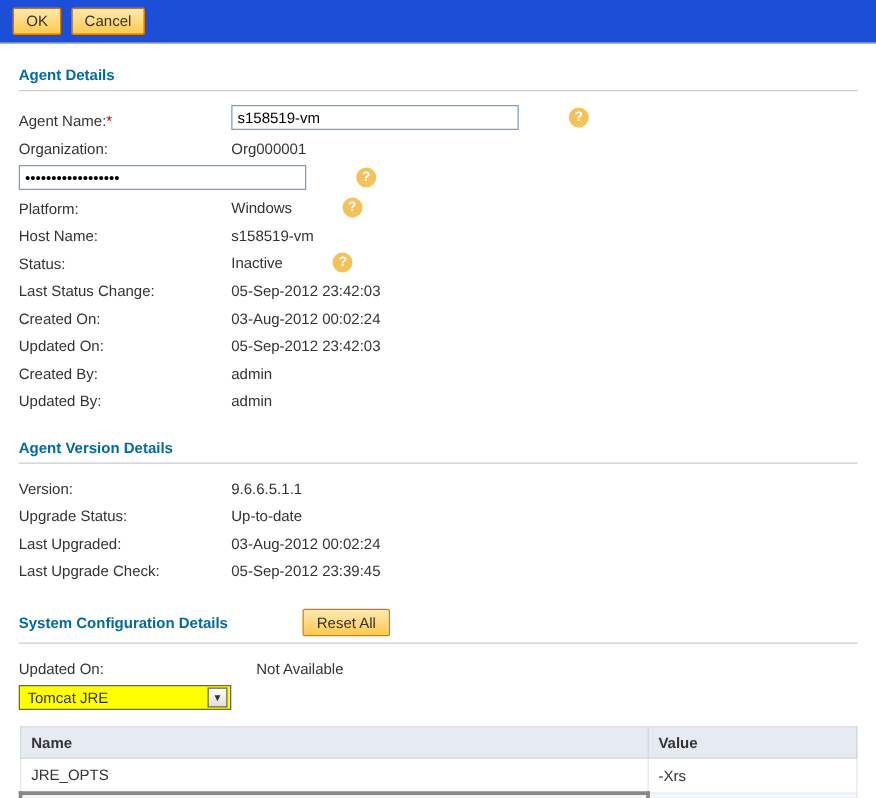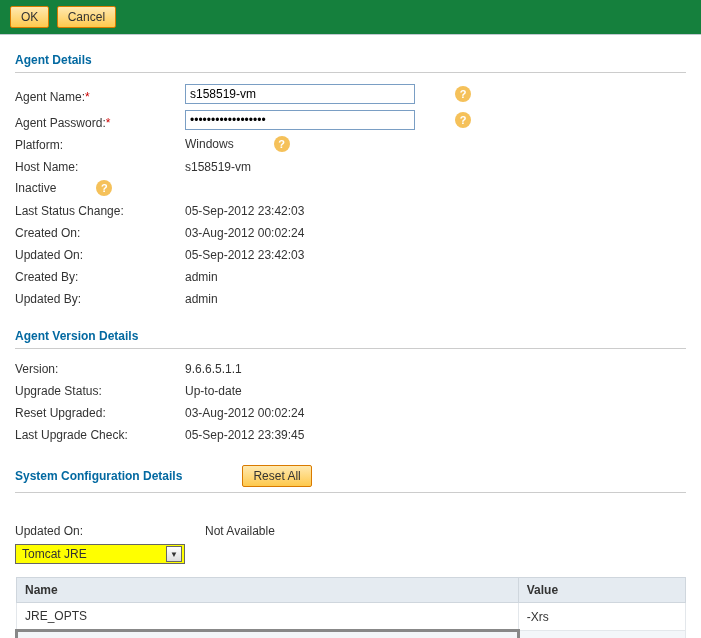--- a/index.html
+++ b/index.html
@@ -4,21 +4,21 @@
   <style>
     * { box-sizing: border-box; }
     body {
       margin: 0;
       font-family: Arial, Helvetica, sans-serif;
       font-size: 12px;
       color: #333;
       background: #fff;
     }
     .toolbar {
-      background: #15803d;
+      background: #1d4ed8;
       padding: 6px 10px;
       border-bottom: 1px solid #c0c8d0;
     }
     .btn {
       display: inline-block;
       padding: 3px 10px;
       border: 1px solid #d97a00;
       background: linear-gradient(#ffe9b0, #fec94d);
       color: #333;
       font-size: 12px;
@@ -73,21 +73,21 @@
       font-weight: bold;
       font-size: 11px;
       margin-left: 8px;
       cursor: pointer;
     }
     .section-head-row {
       display: flex;
       align-items: center;
       border-bottom: 1px solid #ccc;
       padding: 8px 0 5px 0;
-      margin-bottom: 26px;
+      margin-bottom: 8px;
     }
     .section-head-row .section-title {
       border: none;
       margin: 0;
       padding: 0;
       margin-right: 60px;
     }
     .select-highlight {
       background: #ffff00;
       border: 1px solid #666;
@@ -149,43 +149,47 @@
   <div class="section-title">Agent Details</div>
 
   <div class="field-row">
     <div class="field-label"><span>Agent Name:</span><span class="req">*</span></div>
     <div class="field-value">
       <input class="text-input" type="text" value="s158519-vm" style="">
       <span class="help-icon">?</span>
     </div>
   </div>
 
-
-  <div class="field-row">
-    <div class="field-label"><span>Agent Password:</span><span class="req">*</span></div>
+  <div class="field-row">
+    <div class="field-label">Organization:</div>
+    <div class="field-value">Org000001</div>
+  </div>
+
+  <div class="field-row">
     <div class="field-value">
       <input class="text-input" type="password" value="••••••••••••••••••" style="">
       <span class="help-icon">?</span>
     </div>
   </div>
 
   <div class="field-row">
     <div class="field-label">Platform:</div>
     <div class="field-value">
       <span>Windows</span>
       <span class="help-icon">?</span>
     </div>
   </div>
 
   <div class="field-row">
     <div class="field-label">Host Name:</div>
     <div class="field-value">s158519-vm</div>
   </div>
 
   <div class="field-row">
+    <div class="field-label">Status:</div>
     <div class="field-value">
       <span>Inactive</span>
       <span class="help-icon">?</span>
     </div>
   </div>
 
   <div class="field-row">
     <div class="field-label">Last Status Change:</div>
     <div class="field-value">05-Sep-2012 23:42:03</div>
   </div>
@@ -216,21 +220,21 @@
     <div class="field-label">Version:</div>
     <div class="field-value">9.6.6.5.1.1</div>
   </div>
 
   <div class="field-row">
     <div class="field-label">Upgrade Status:</div>
     <div class="field-value">Up-to-date</div>
   </div>
 
   <div class="field-row">
-    <div class="field-label">Reset Upgraded:</div>
+    <div class="field-label">Last Upgraded:</div>
     <div class="field-value">03-Aug-2012 00:02:24</div>
   </div>
 
   <div class="field-row">
     <div class="field-label">Last Upgrade Check:</div>
     <div class="field-value">05-Sep-2012 23:39:45</div>
   </div>
 
   <div class="section-head-row" style="margin-top:12px;">
     <div class="section-title">System Configuration Details</div>

